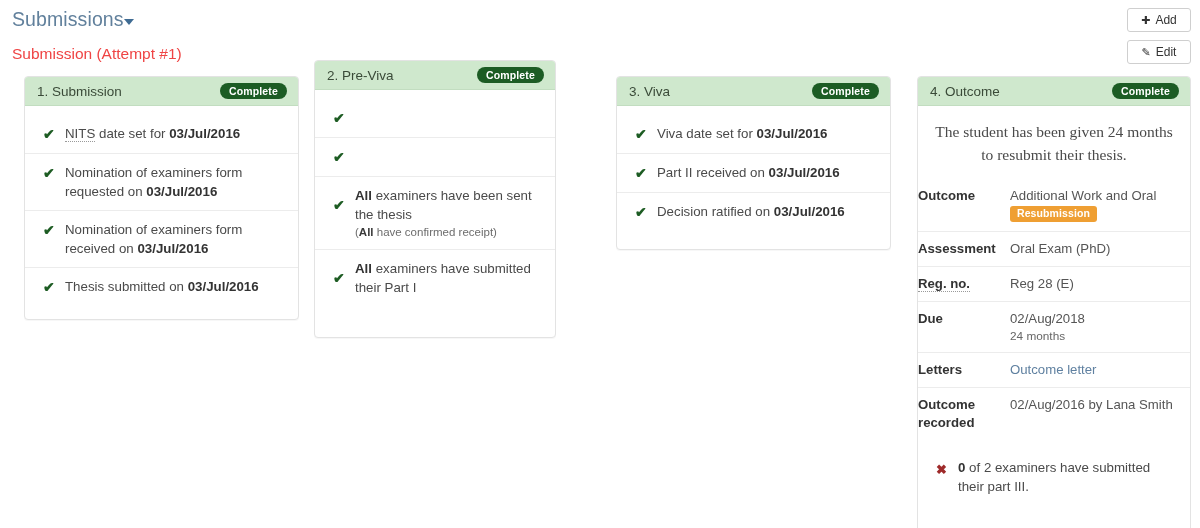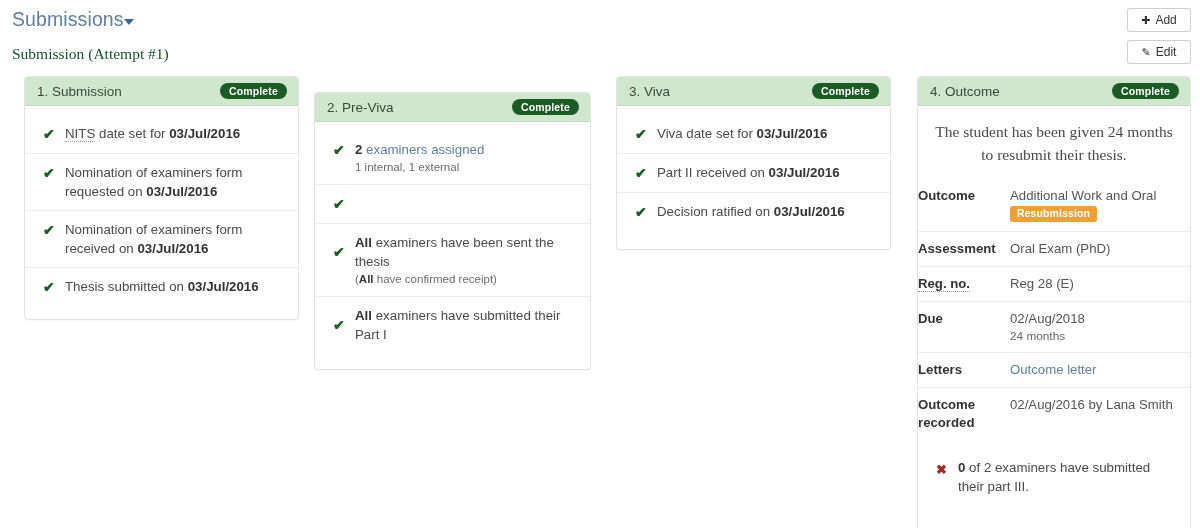--- a/index.html
+++ b/index.html
@@ -26,21 +26,21 @@
   .caret-dn {
     display: inline-block;
     width: 0; height: 0;
     border-left: 5.5px solid transparent;
     border-right: 5.5px solid transparent;
     border-top: 6.5px solid #3f6b93;
     margin-top: 4px;
   }
   .subtitle {
     position: absolute; left: 12px; top: 45px;
-    font-size: 15.5px; color: #14532d; white-space: nowrap; font-family: Liberation Serif, serif;
+    font-size: 15.5px; color: #ef4444; white-space: nowrap;
   }
 
   
   .btn-stack { position: absolute; right: 9px; top: 8px; width: 64px; }
   .btn {
     display: flex; align-items: center; justify-content: center; gap: 5px;
     width: 64px; height: 24px;
     border: 1px solid #cfcfcf; border-radius: 3px;
     background: #fff; color: #333;
     font-size: 12px; cursor: pointer;
@@ -172,33 +172,29 @@
           <span class="li-text"><span>Nomination of examiners form received on </span><b>03/Jul/2016</b></span>
         </li>
         <li>
           <span class="tick">✔</span>
           <span class="li-text"><span>Thesis submitted on </span><b>03/Jul/2016</b></span>
         </li>
       </ul>
     </div>
   </div>
 
-  <div class="card" style="left:314px; top:92px; width:277px; height:278px;">
+  <div class="card" style="left:314px; top:60px; width:242px; height:278px;">
     <div class="card-head">
       <span class="card-title">2. Pre-Viva</span>
       <span class="badge-complete">Complete</span>
     </div>
     <div class="card-body">
       <ul class="checklist">
         <li>
           <span class="tick">✔</span>
-          <span>
-            <span class="li-text link"><b>2</b><span> examiners assigned</span></span>
-            <div class="li-sub">1 internal, 1 external</div>
-          </span>
         </li>
         <li>
           <span class="tick">✔</span>
         </li>
         <li>
           <span class="tick" style="margin-top:10px;">✔</span>
           <span>
             <span class="li-text"><b>All</b><span> examiners have been sent the thesis</span></span>
             <div class="li-sub"><span>(</span><b>All</b><span> have confirmed receipt)</span></div>
           </span>

